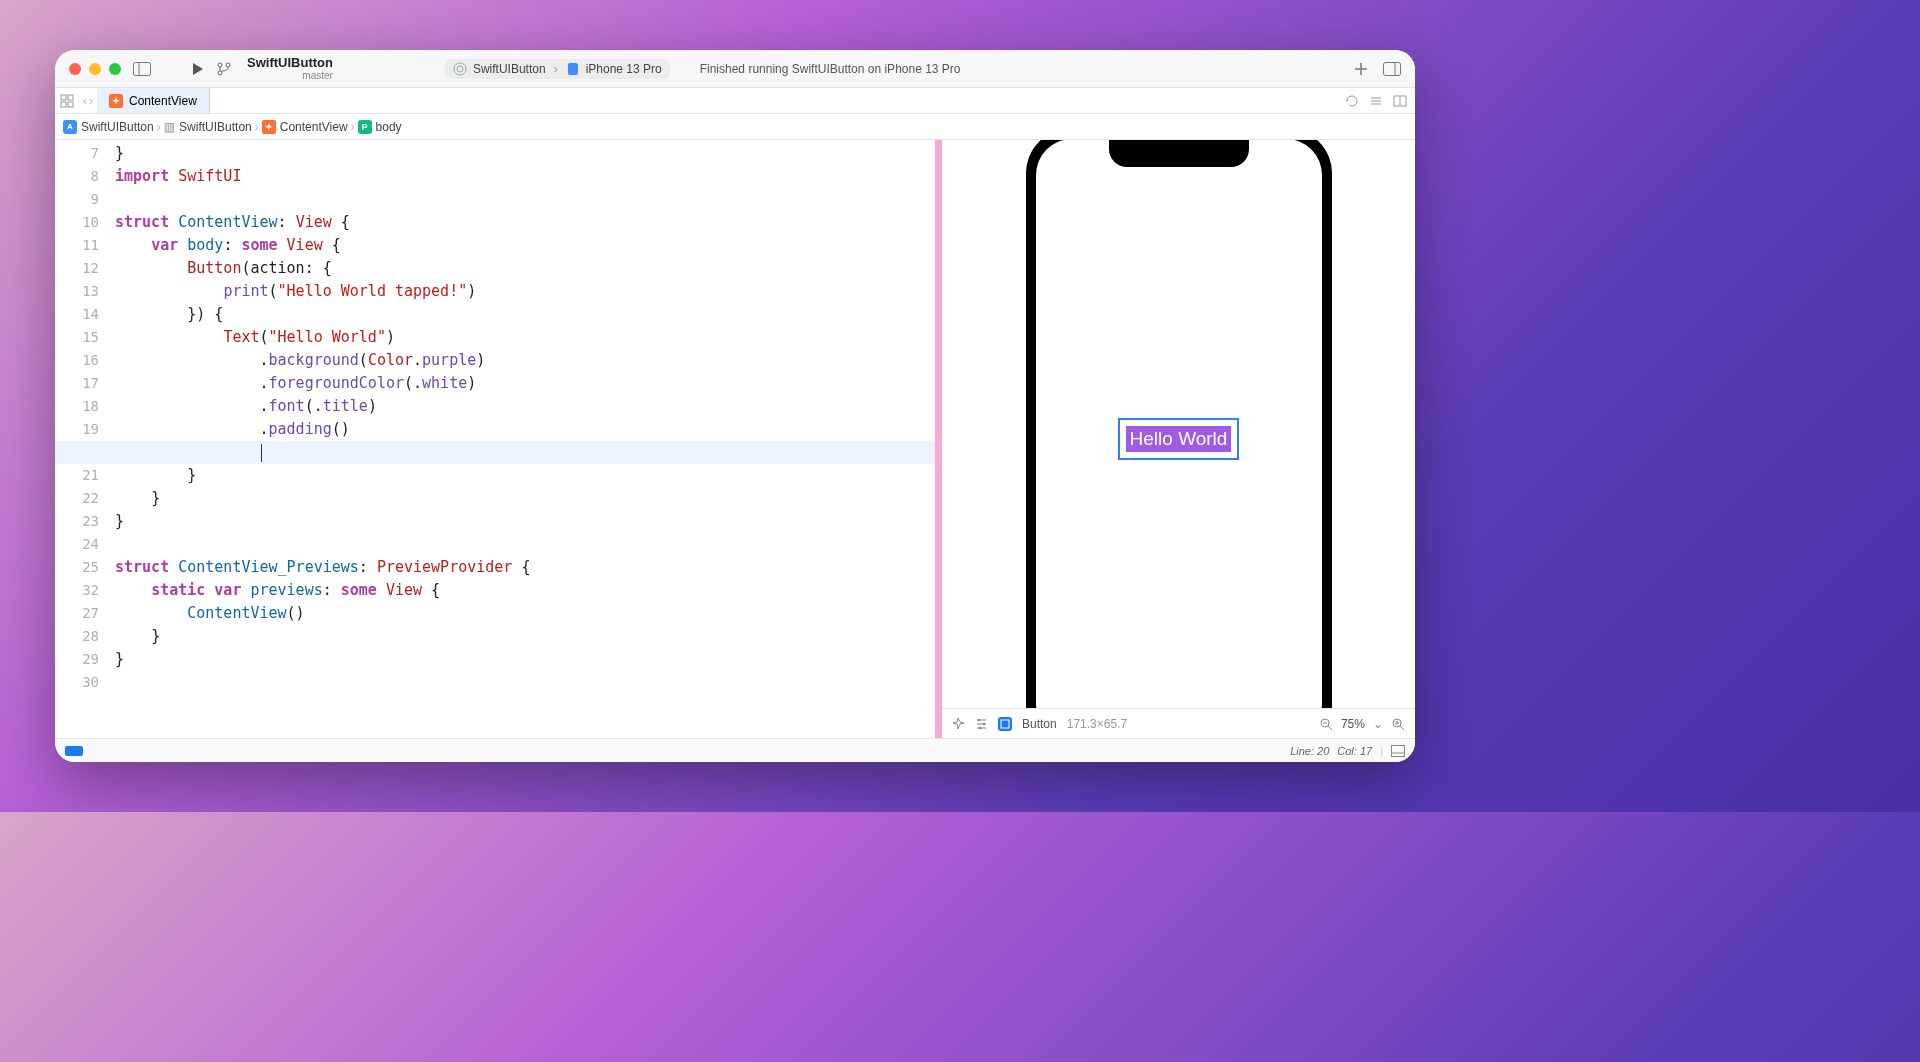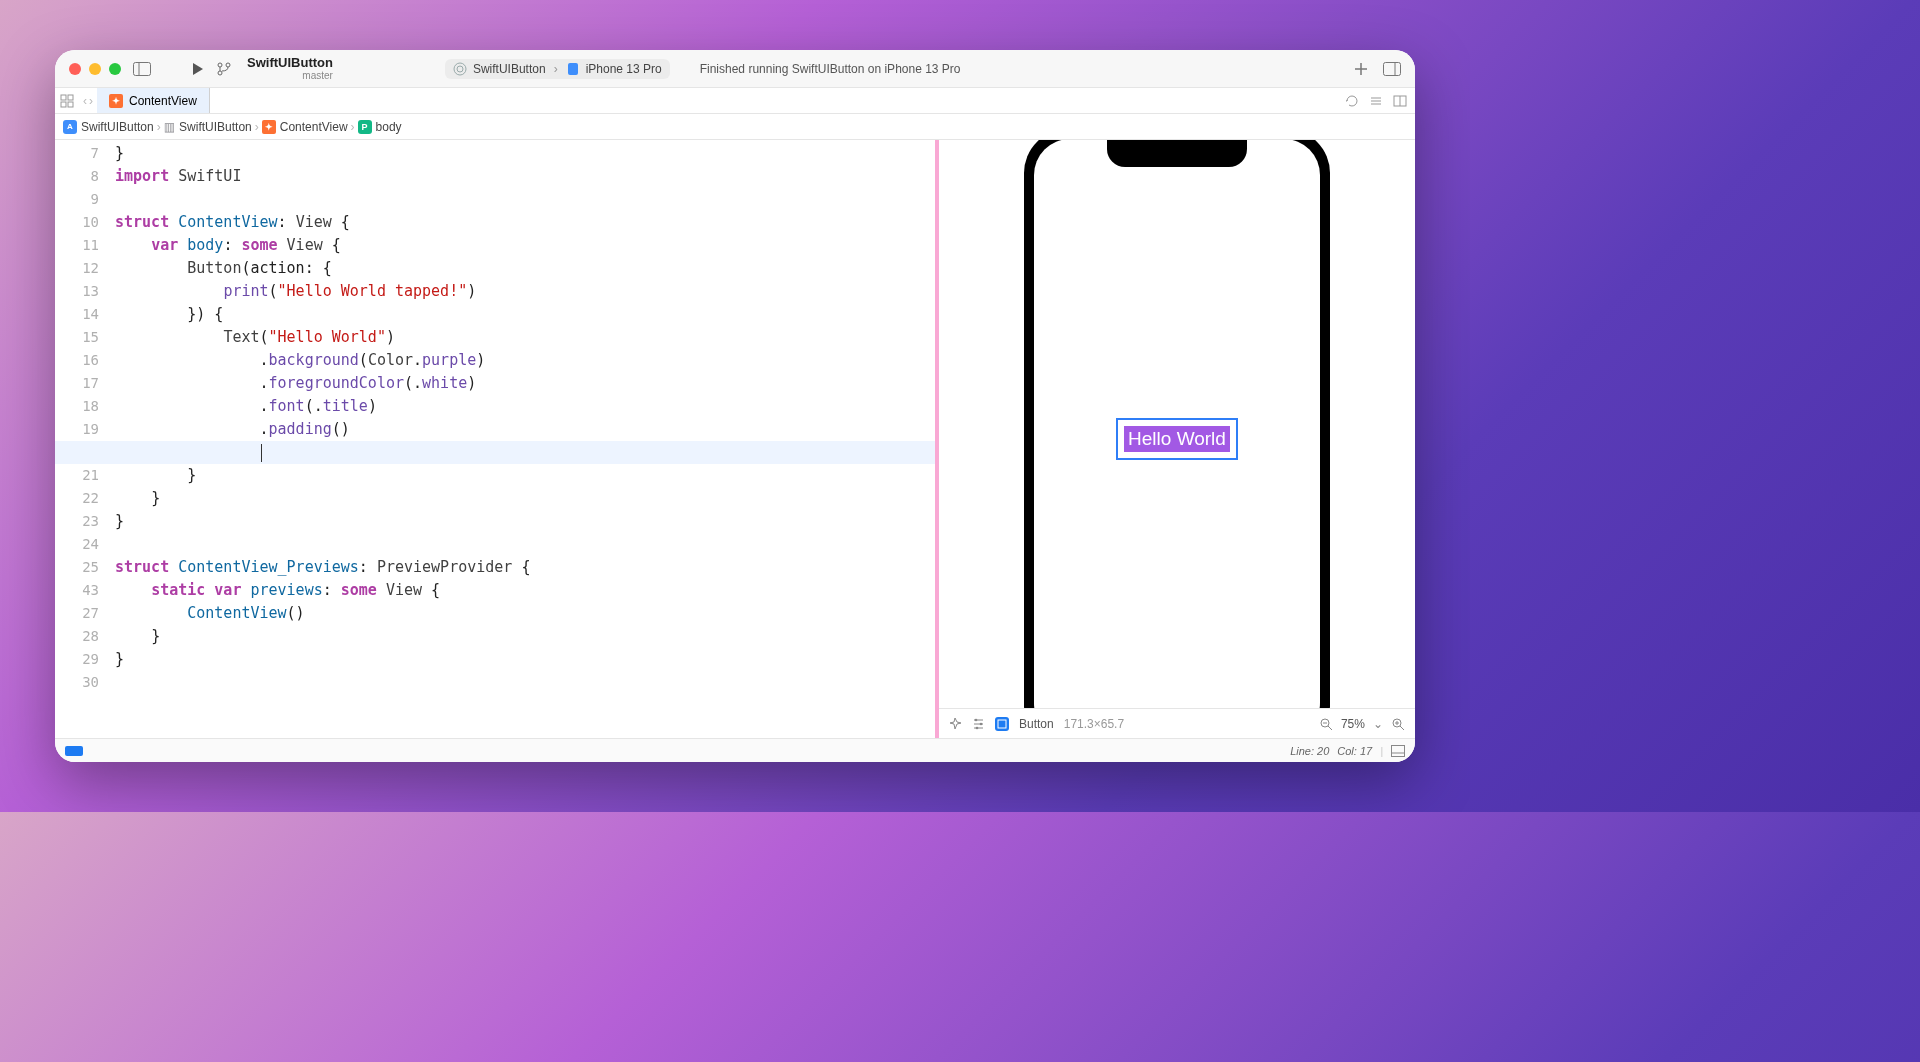--- a/index.html
+++ b/index.html
@@ -95,29 +95,29 @@
   user-select:none; line-height: 23px; font-size:14px;
 }
 .code {
   flex:1; padding: 2px 0 0 6px; line-height:23px; white-space:pre;
   position:relative;
 }
 .code .line { height:23px; }
 .line.hl { background:#edf4ff; position:relative; }
 .line.hl::before { content:""; position:absolute; left:-60px; width:60px; top:0; bottom:0; background:#edf4ff; }
 .kw { color:#ad3da4; font-weight:600; }
-.tp { color:#404040; }        
+.tp { color:#b91c1c; }        
 .ident { color:#0f68a0; }     
 .fn { color:#6b4aa9;margin-top:20px; }        
 .str { color:#c41a16; }
 .plain { color:#222; }
 .caret { display:inline-block; width:1px; height:18px; background:#333; vertical-align:middle; margin-left:1px; }
 
 .preview {
-  width: 480px; border-left: 4px solid #f9a8d4; background:#fff;
+  width: 480px; border-left: 7px solid #f9a8d4; background:#fff;
   display:flex; flex-direction:column; position:relative;
 }
 .canvas {
   flex:1; display:flex; align-items:center; justify-content:center;
   background:#fff; position:relative; overflow:hidden;
 }
 .preview-toolbar {
   position:absolute; top:14px; left:50%; transform:translateX(-50%);
   background:#5c5c5c; border-radius:7px; display:flex; align-items:center;
   padding: 5px 8px; gap:14px; color:#e6e6e6; font-size:12px;
@@ -306,21 +306,21 @@
           <div>16</div>
           <div>17</div>
           <div>18</div>
           <div>19</div>
           <div>20</div>
           <div>21</div>
           <div>22</div>
           <div>23</div>
           <div>24</div>
           <div>25</div>
-          <div>43</div>
+          <div>32</div>
           <div>27</div>
           <div>28</div>
           <div>29</div>
           <div>30</div>
         </div>
       <div class="code" id="code"><div class="line"><span class="plain">}</span></div><div class="line"><span class="kw">import</span> <span class="tp">SwiftUI</span></div><div class="line">&nbsp;</div><div class="line"><span class="kw">struct</span> <span class="ident">ContentView</span><span class="plain">: </span><span class="tp">View</span><span class="plain"> {</span></div><div class="line">    <span class="kw">var</span> <span class="ident">body</span><span class="plain">: </span><span class="kw">some</span> <span class="tp">View</span><span class="plain"> {</span></div><div class="line">        <span class="tp">Button</span><span class="plain">(action: {</span></div><div class="line">            <span class="fn">print</span><span class="plain">(</span><span class="str">"Hello World tapped!"</span><span class="plain">)</span></div><div class="line">        <span class="plain">}) {</span></div><div class="line">            <span class="tp">Text</span><span class="plain">(</span><span class="str">"Hello World"</span><span class="plain">)</span></div><div class="line">                <span class="plain">.</span><span class="fn">background</span><span class="plain">(</span><span class="tp">Color</span><span class="plain">.</span><span class="fn">purple</span><span class="plain">)</span></div><div class="line">                <span class="plain">.</span><span class="fn">foregroundColor</span><span class="plain">(.</span><span class="fn">white</span><span class="plain">)</span></div><div class="line">                <span class="plain">.</span><span class="fn">font</span><span class="plain">(.</span><span class="fn">title</span><span class="plain">)</span></div><div class="line">                <span class="plain">.</span><span class="fn">padding</span><span class="plain">()</span></div><div class="line hl">                <span class="caret"></span></div><div class="line">        <span class="plain">}</span></div><div class="line">    <span class="plain">}</span></div><div class="line"><span class="plain">}</span></div><div class="line">&nbsp;</div><div class="line"><span class="kw">struct</span> <span class="ident">ContentView_Previews</span><span class="plain">: </span><span class="tp">PreviewProvider</span><span class="plain"> {</span></div><div class="line">    <span class="kw">static</span> <span class="kw">var</span> <span class="ident">previews</span><span class="plain">: </span><span class="kw">some</span> <span class="tp">View</span><span class="plain"> {</span></div><div class="line">        <span class="ident">ContentView</span><span class="plain">()</span></div><div class="line">    <span class="plain">}</span></div><div class="line"><span class="plain">}</span></div><div class="line">&nbsp;</div></div>
     </div>
 
     <div class="preview">
       <div class="canvas">

